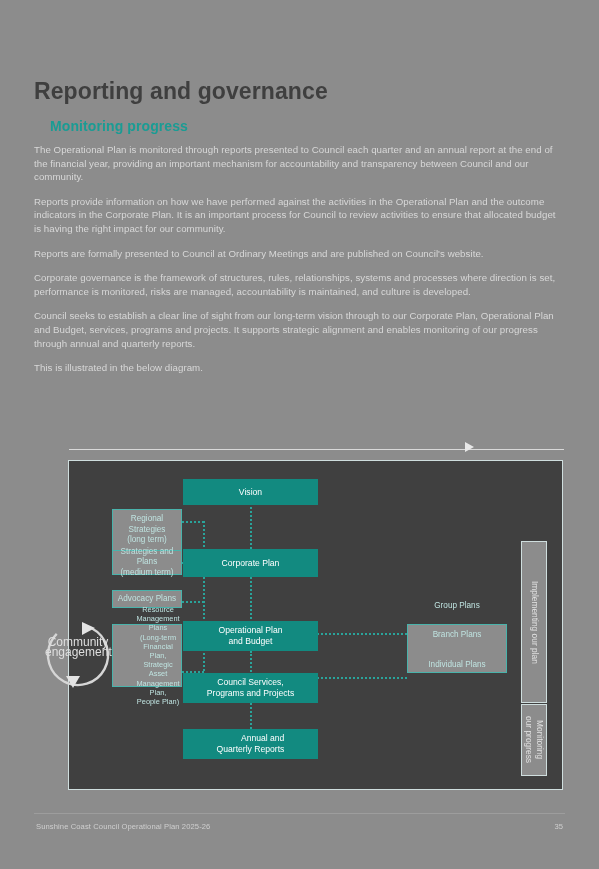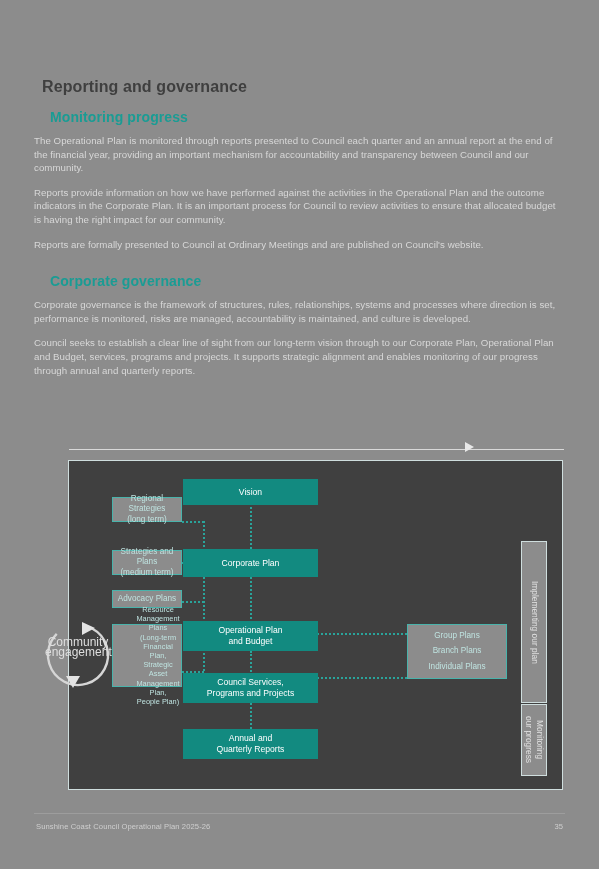--- a/index.html
+++ b/index.html
@@ -8,22 +8,22 @@
     background:#8c8c8c;
     font-family:"Liberation Sans", sans-serif;
     overflow:hidden;
   }
   .page{position:relative;width:599px;height:869px;}
 
   
   .content{position:absolute;left:34px;top:78px;width:530px;}
 
   .page-title{
-    font-size:16px;font-weight:bold;color:#3f3f3f;
-    letter-spacing:.1px;margin:0 0 13px 8px;
+    font-size:23px;font-weight:bold;color:#3f3f3f;
+    letter-spacing:.1px;margin:0 0 13px 0;
   }
   .section-head{
     font-size:14px;font-weight:bold;color:#1a9c94;
     margin:0 0 9px 16px;letter-spacing:.1px;
   }
   .section-head.second{margin-top:22px;}
   p.body{
     font-size:9.7px;line-height:13.6px;color:#d8d8d8;
     margin:0 0 11px 0;letter-spacing:.05px;
   }
@@ -102,23 +102,23 @@
 
   <div class="content">
 
     <h1 class="page-title">Reporting and governance</h1>
 
     <h2 class="section-head">Monitoring progress</h2>
     <p class="body">The Operational Plan is monitored through reports presented to Council each quarter and an annual report at the end of the financial year, providing an important mechanism for accountability and transparency between Council and our community.</p>
     <p class="body">Reports provide information on how we have performed against the activities in the Operational Plan and the outcome indicators in the Corporate Plan. It is an important process for Council to review activities to ensure that allocated budget is having the right impact for our community.</p>
     <p class="body">Reports are formally presented to Council at Ordinary Meetings and are published on Council's website.</p>
 
-    <h2 class="section-head second">Corporate governance</h2>
     <p class="body">Corporate governance is the framework of structures, rules, relationships, systems and processes where direction is set, performance is monitored, risks are managed, accountability is maintained, and culture is developed.</p>
     <p class="body">Council seeks to establish a clear line of sight from our long-term vision through to our Corporate Plan, Operational Plan and Budget, services, programs and projects. It supports strategic alignment and enables monitoring of our progress through annual and quarterly reports.</p>
+    <p class="body">This is illustrated in the below diagram.</p>
 
   </div>
 
   <div class="diagram">
 
     <div class="hr-top"></div>
     <div class="arrow-top"></div>
 
     <div class="dotline-v" style="left:181px;top:42px;height:46px;"></div>
     <div class="dotline-v" style="left:181px;top:116px;height:46px;"></div>
@@ -145,26 +145,26 @@
     <div class="teal-box" style="left:114px;top:212px;width:135px;height:30px;white-space:pre-line;">
       <span style="white-space:pre-line;">Council Services,
 Programs and Projects</span>
     </div>
 
     <div class="teal-box multiline" style="left:114px;top:160px;width:135px;height:30px;white-space:pre-line;">
       <span style="white-space:pre-line;">Operational Plan
 and Budget</span>
     </div>
 
-    <div class="teal-box" style="left:114px;top:268px;width:135px;height:30px;white-space:pre-line;">
+    <div class="teal-box" style="left:114px;top:268px;width:135px;height:30px;white-space:pre-line;text-align:right;">
       <span style="white-space:pre-line;">Annual and
 Quarterly Reports</span>
     </div>
 
-    <div class="grey-box" style="left:43px;top:36px;width:70px;height:25px;white-space:pre-line;">
+    <div class="grey-box" style="left:43px;top:48px;width:70px;height:42px;white-space:pre-line;">
       <span style="white-space:pre-line;">Regional Strategies
 (long term)</span>
     </div>
 
     <div class="grey-box" style="left:43px;top:89px;width:70px;height:25px;white-space:pre-line;">
       <span style="white-space:pre-line;">Strategies and Plans
 (medium term)</span>
     </div>
 
     <div class="grey-box" style="left:43px;top:129px;width:70px;height:18px;">
@@ -173,21 +173,21 @@
 
     <div class="grey-box" style="left:43px;top:163px;width:70px;height:63px;white-space:pre-line;font-size:7.4px;line-height:9.2px;padding-left:24px;">
       <span style="white-space:pre-line;">Resource
 Management Plans
 (Long-term Financial
 Plan, Strategic Asset
 Management Plan,
 People Plan)</span>
     </div>
 
-    <div class="grey-box" style="left:338px;top:163px;width:100px;height:55px;flex-direction:column;gap:5px;">
+    <div class="grey-box" style="left:338px;top:163px;width:100px;height:49px;flex-direction:column;gap:19px;justify-content:flex-end;">
       <span>Group Plans</span>
       <span>Branch Plans</span>
       <span>Individual Plans</span>
     </div>
 
     <div class="side-band" style="left:452px;top:80px;width:26px;height:162px;">
       <span>Implementing our plan</span>
     </div>
 
     <div class="side-band" style="left:452px;top:243px;width:26px;height:72px;">

